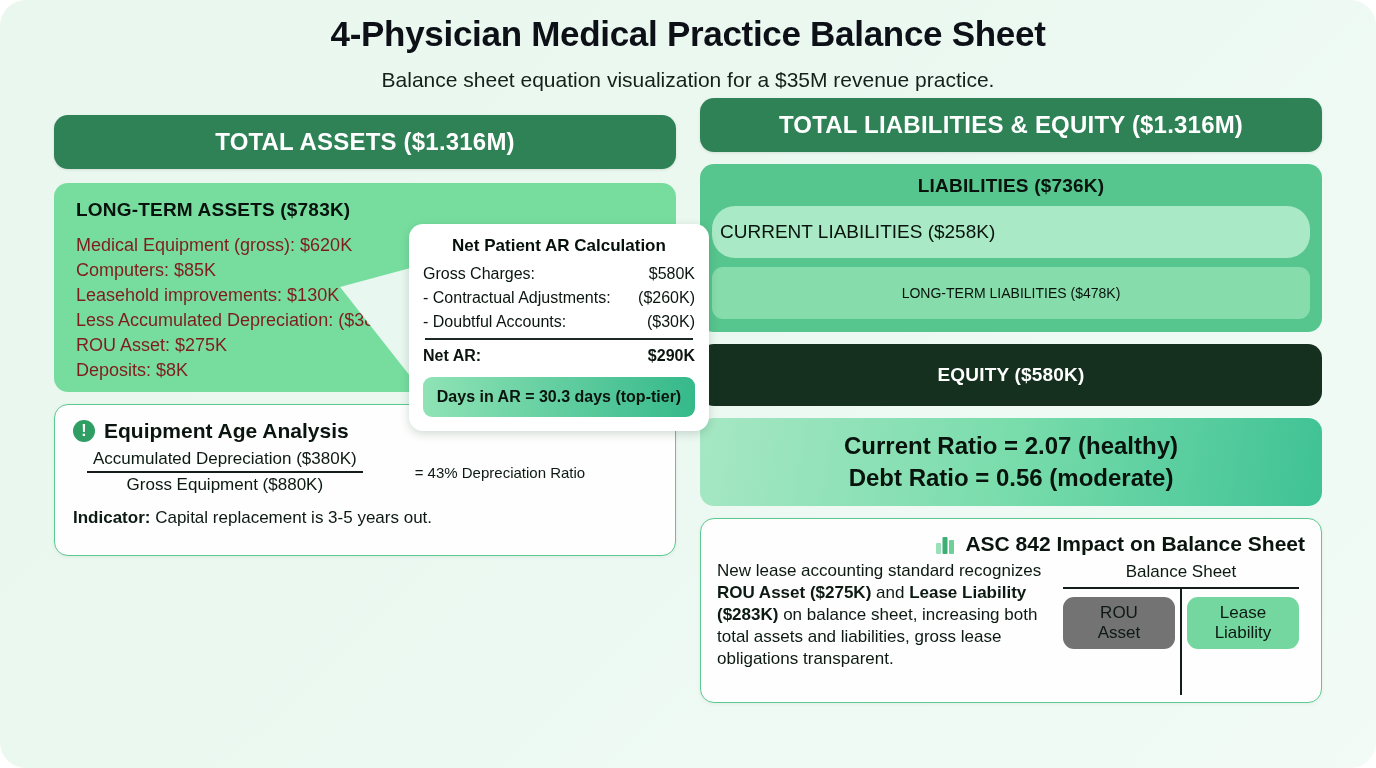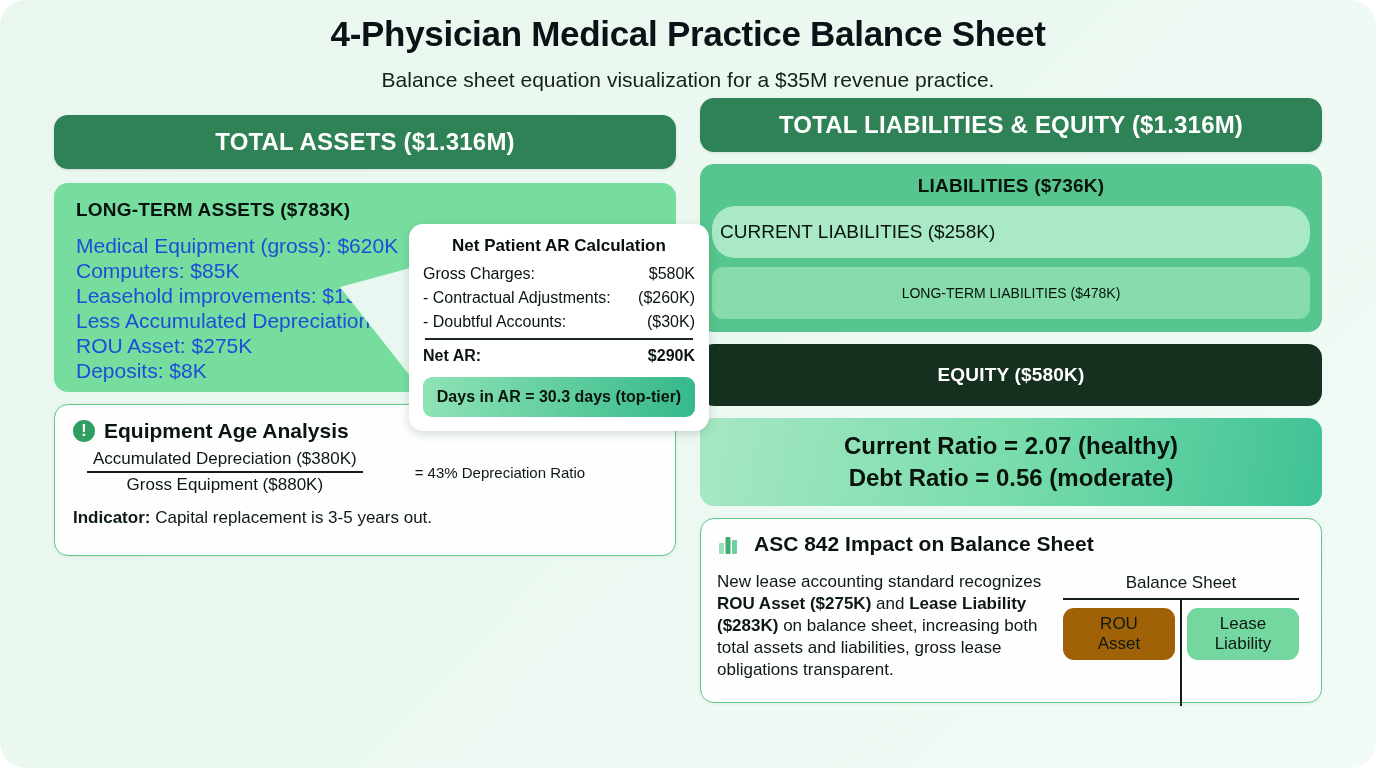--- a/index.html
+++ b/index.html
@@ -112,22 +112,22 @@
     overflow: hidden;
   }
   .lt-title {
     font-size: 19px;
     font-weight: bold;
     color: #07130c;
     letter-spacing: 0.2px;
     margin-bottom: 12px;
   }
   .lt-row {
-    font-size: 21px;
-    color: #1d4ed8;
+    font-size: 18px;
+    color: #7f1d1d;
     height: 25px;
     line-height: 25px;
   }
   .lt-notch {
     position: absolute;
     right: 96px;
     bottom: -1px;
     width: 0; height: 0;
     border-left: 0 solid transparent;
     border-right: 110px solid transparent;
@@ -314,22 +314,23 @@
     height: 185px;
     border-radius: 14px;
     background: #fdfefd;
     border: 1.5px solid #5cc98e;
     padding: 13px 16px 0 16px;
     box-shadow: 0 1px 4px rgba(0,0,0,0.06);
   }
   .asc-head {
     display: flex;
     align-items: center;
-    gap: 13px;
-    margin-bottom: 15px;
+    gap: 7px;
+    margin-bottom: 4px;
+    justify-content: flex-end;
   }
   .chart-icon { display: block; }
   .asc-title { font-size: 21px; font-weight: bold; color: #0b1510; }
   .asc-body { display: flex; gap: 10px; }
   .asc-text {
     width: 330px;
     font-size: 17px;
     line-height: 22px;
     color: #0d1913;
   }
@@ -363,21 +364,21 @@
     height: 52px;
     border-radius: 11px;
     display: flex;
     flex-direction: column;
     align-items: center;
     justify-content: center;
     font-size: 17px;
     line-height: 20px;
     color: #0d1913;
   }
-  .mini-box.rou   { background: #a16207; }
+  .mini-box.rou   { background: #737373; }
   .mini-box.lease { background: #74d79f; }
 </style>
 </head>
 <body>
 
 <div class="canvas">
 
   <div class="page-title">4-Physician Medical Practice Balance Sheet</div>
   <div class="page-subtitle">Balance sheet equation visualization for a $35M revenue practice.</div>
 

